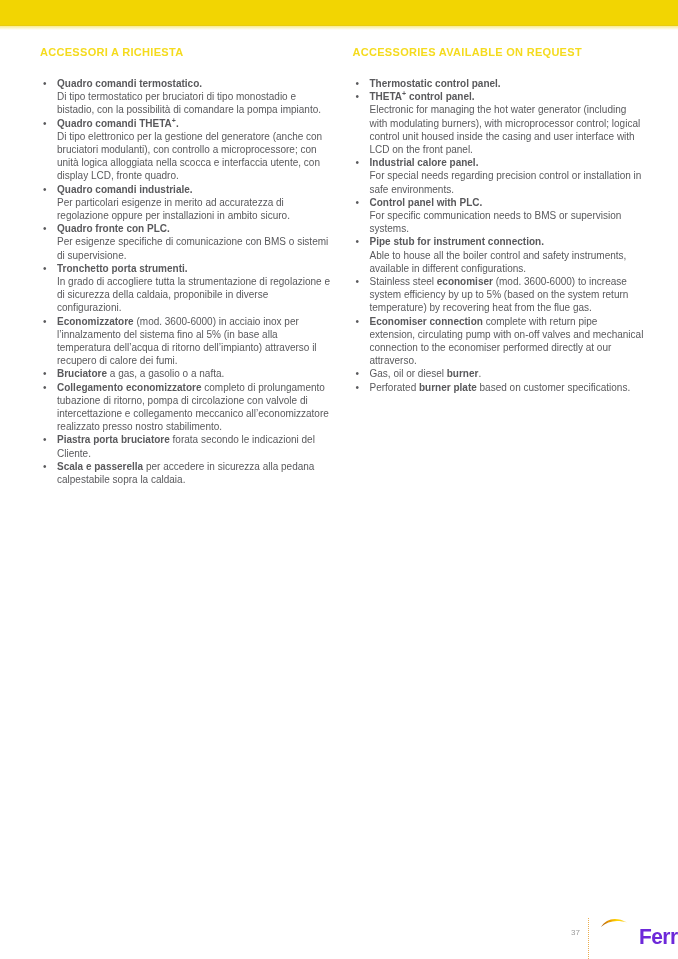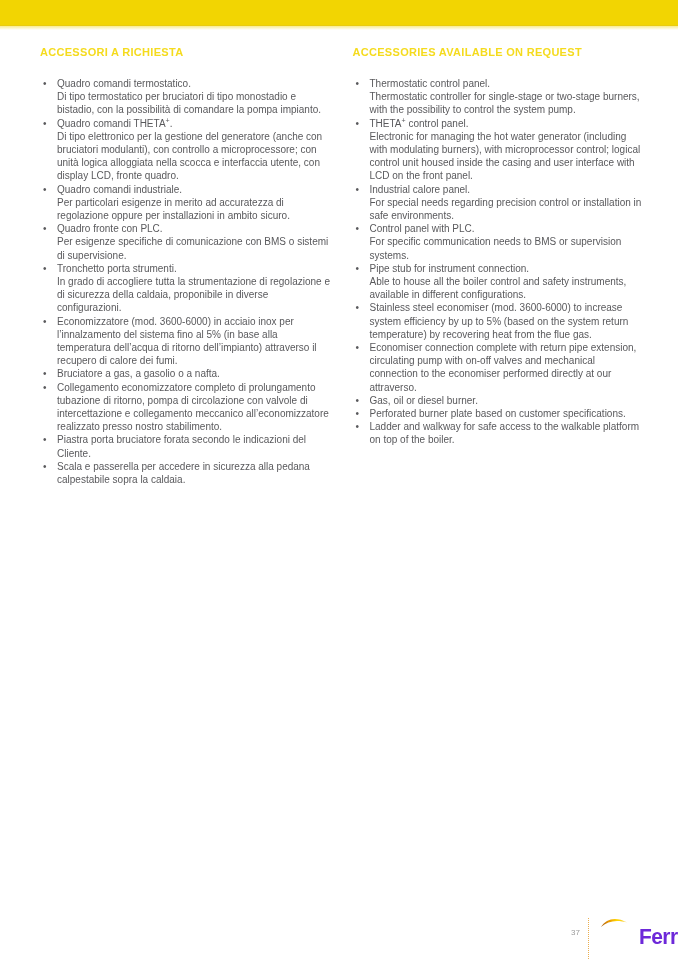--- a/index.html
+++ b/index.html
@@ -43,21 +43,21 @@
   ul.items li {
     position:relative;
     padding-left:17px;
   }
   ul.items li::before {
     content:"\2022";
     position:absolute;
     left:3px; top:0;
     color:#59595C;
   }
-  .b { font-weight:normal; }
+  .b { font-weight:bold; }
   sup { font-size:7px; line-height:0; vertical-align:super; }
 
   
   .page-num {
     position:absolute;
     right:98px; bottom:22px;
     font-size:8px;
     color:#9B9B9B;
     text-align:center;
   }
@@ -106,30 +106,29 @@
           <li><span class="b">Economizzatore</span><span> (mod. 3600-6000) in acciaio inox per l’innalzamento del sistema fino al 5% (in base alla temperatura dell’acqua di ritorno dell’impianto) attraverso il recupero di calore dei fumi.</span></li>
           <li><span class="b">Bruciatore</span><span> a gas, a gasolio o a nafta.</span></li>
           <li><span class="b">Collegamento economizzatore</span><span> completo di prolungamento tubazione di ritorno, pompa di circolazione con valvole di intercettazione e collegamento meccanico all’economizzatore realizzato presso nostro stabilimento.</span></li>
           <li><span class="b">Piastra porta bruciatore</span><span> forata secondo le indicazioni del Cliente.</span></li>
           <li><span class="b">Scala e passerella</span><span> per accedere in sicurezza alla pedana calpestabile sopra la caldaia.</span></li>
         </ul>
     </section>
     <section class="col">
       <h2 class="col-header">ACCESSORIES AVAILABLE ON REQUEST</h2>
       <ul class="items">
-          <li><span class="b">Thermostatic control panel.</span><br><span>Thermostatic controller for single-stage or two-stage burners, with the possibility to control the system pump.</span></li>
+          <li><span class="b">Thermostatic control panel.</span><br></li>
           <li><span class="b">THETA</span><sup class="b">+</sup><span class="b"> control panel.</span><br><span>Electronic for managing the hot water generator (including with modulating burners), with microprocessor control; logical control unit housed inside the casing and user interface with LCD on the front panel.</span></li>
           <li><span class="b">Industrial calore panel.</span><br><span>For special needs regarding precision control or installation in safe environments.</span></li>
           <li><span class="b">Control panel with PLC.</span><br><span>For specific communication needs to BMS or supervision systems.</span></li>
           <li><span class="b">Pipe stub for instrument connection.</span><br><span>Able to house all the boiler control and safety instruments, available in different configurations.</span></li>
           <li><span>Stainless steel </span><span class="b">economiser</span><span> (mod. 3600-6000) to increase system efficiency by up to 5% (based on the system return temperature) by recovering heat from the flue gas.</span></li>
           <li><span class="b">Economiser connection</span><span> complete with return pipe extension, circulating pump with on-off valves and mechanical connection to the economiser performed directly at our attraverso.</span></li>
           <li><span>Gas, oil or diesel </span><span class="b">burner</span><span>.</span></li>
           <li><span>Perforated </span><span class="b">burner plate</span><span> based on customer specifications.</span></li>
-          <li><span class="b">Ladder and walkway</span><span> for safe access to the walkable platform on top of the boiler.</span></li>
         </ul>
     </section>
   </div>
 
   <span class="page-num">37</span>
   <span class="dotted-divider"></span>
   <span class="logo">
     <svg class="swoosh" viewBox="0 0 30 10" preserveAspectRatio="none" aria-hidden="true">
       <defs>
         <linearGradient id="swg" x1="0" y1="0" x2="1" y2="0">

